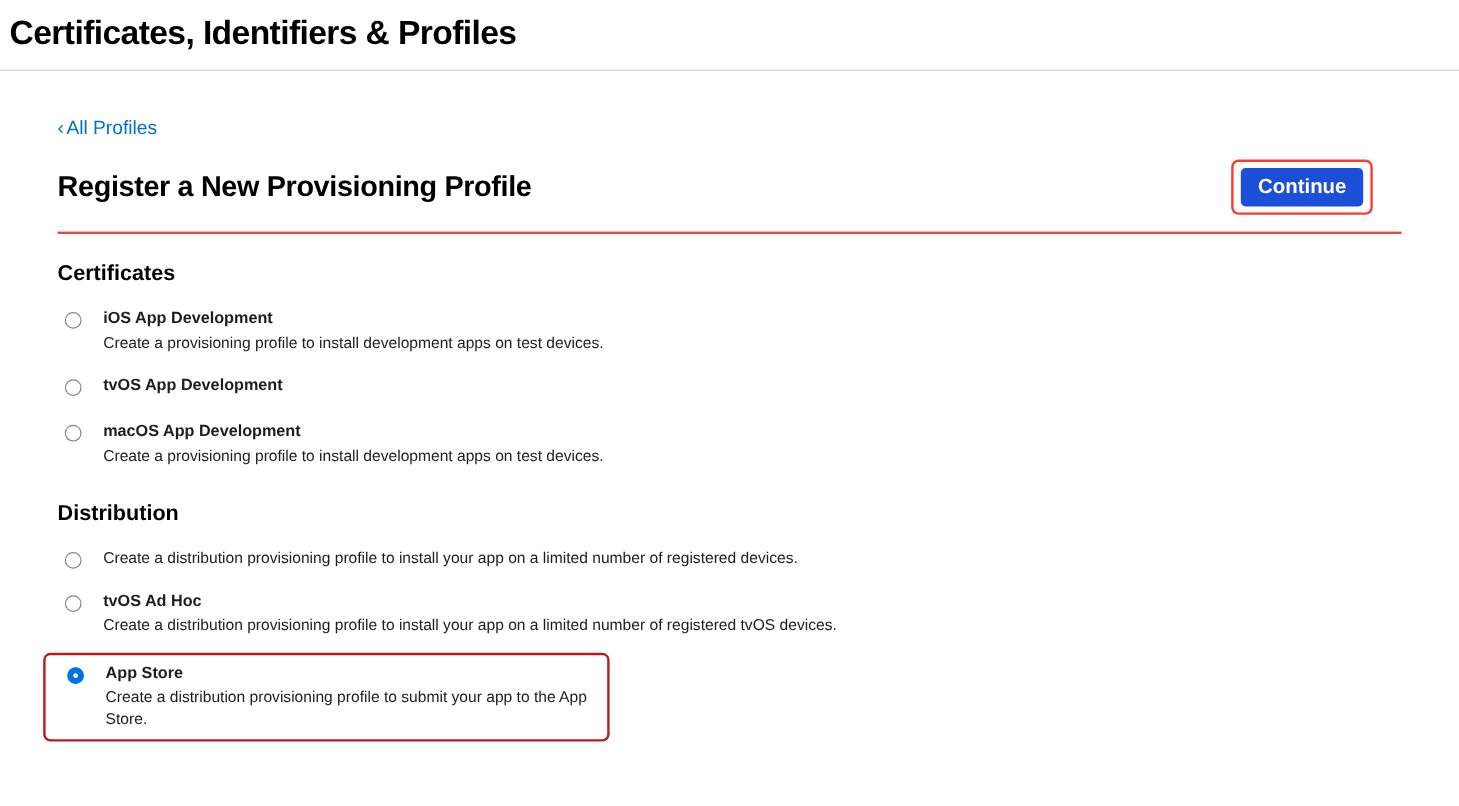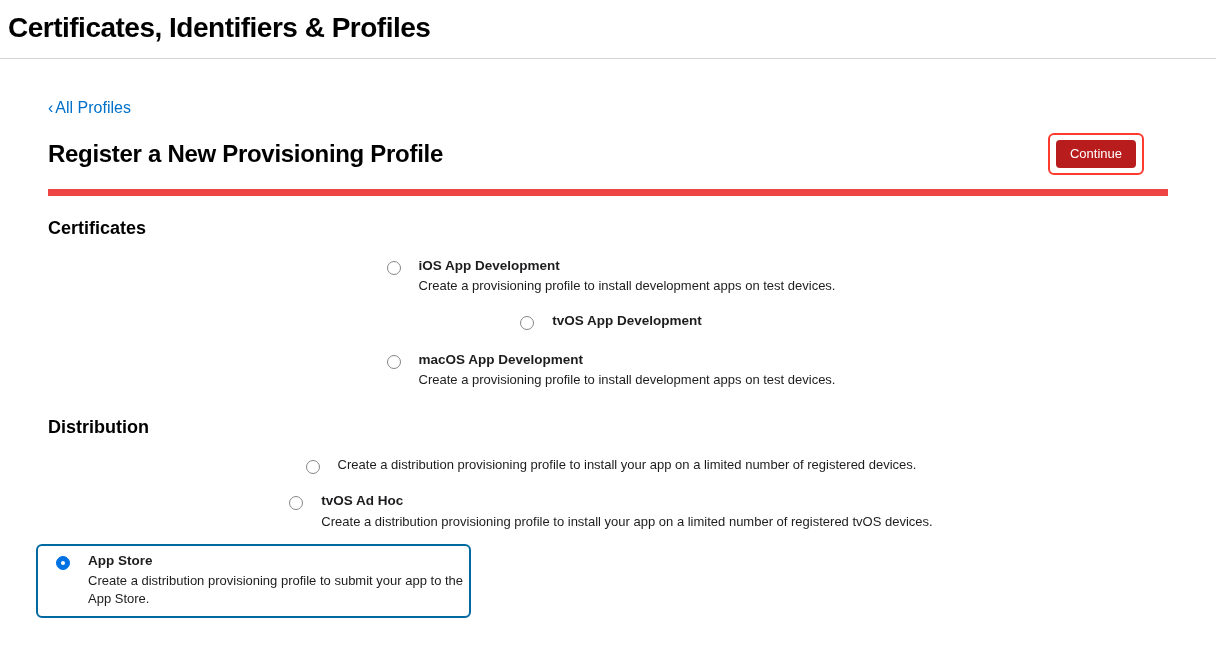--- a/index.html
+++ b/index.html
@@ -40,67 +40,67 @@
     display: inline-block;
     cursor: pointer;
   }
   .breadcrumb .chev { margin-right: 2px; }
 
   .header-row {
     display: flex;
     align-items: center;
     justify-content: space-between;
     padding-bottom: 14px;
-    border-bottom: 7px solid #ef4444;
+    border-bottom: 2px solid #ef4444;
   }
 
   .page-heading {
     font-size: 24px;
     font-weight: bold;
     letter-spacing: -0.3px;
     margin: 0;
     color: #000000;
   }
 
   .continue-wrap {
     border: 2px solid #ff3b30;
     border-radius: 6px;
     padding: 5px 6px;
     display: inline-block;
     margin-right: 24px;
   }
 
   .continue-btn {
-    background: #b91c1c;
+    background: #1d4ed8;
     color: #ffffff;
     border: none;
     border-radius: 4px;
-    font-size: 13px;
+    font-size: 17px;
     font-family: "Liberation Sans", sans-serif;
     padding: 6px 14px;
     cursor: pointer;
     line-height: 1.2;
+    font-weight: bold;
   }
 
   .section-title {
     font-size: 18px;
     font-weight: bold;
     margin: 22px 0 14px 0;
     color: #000000;
   }
 
   .option-list { margin: 0; padding: 0; }
 
   .option {
     display: flex;
     align-items: flex-start;
     padding: 4px 0 7px 0;
     margin-bottom: 7px;
     cursor: pointer;
-    justify-content: center;
   }
 
   .radio {
     width: 14px;
     height: 14px;
     border: 1px solid #86868b;
     border-radius: 50%;
     background: #ffffff;
     flex: 0 0 auto;
     margin: 4px 18px 0 6px;
@@ -127,26 +127,26 @@
     display: block;
     margin-bottom: 2px;
   }
   .option-desc {
     font-size: 13px;
     color: #1d1d1f;
     display: block;
   }
 
   .option.highlighted {
-    border: 2px solid #0369a1;
+    border: 2px solid #b91c1c;
     border-radius: 6px;
     padding: 6px 0 9px 0;
     margin-left: -12px;
     padding-left: 12px;
-    width: 435px;
+    width: 472px;
   }
 </style>
 </head>
 <body>
 
 <h1 id="page-title">Certificates, Identifiers &amp; Profiles</h1>
 <div class="title-divider"></div>
 
 <div class="content">
 

